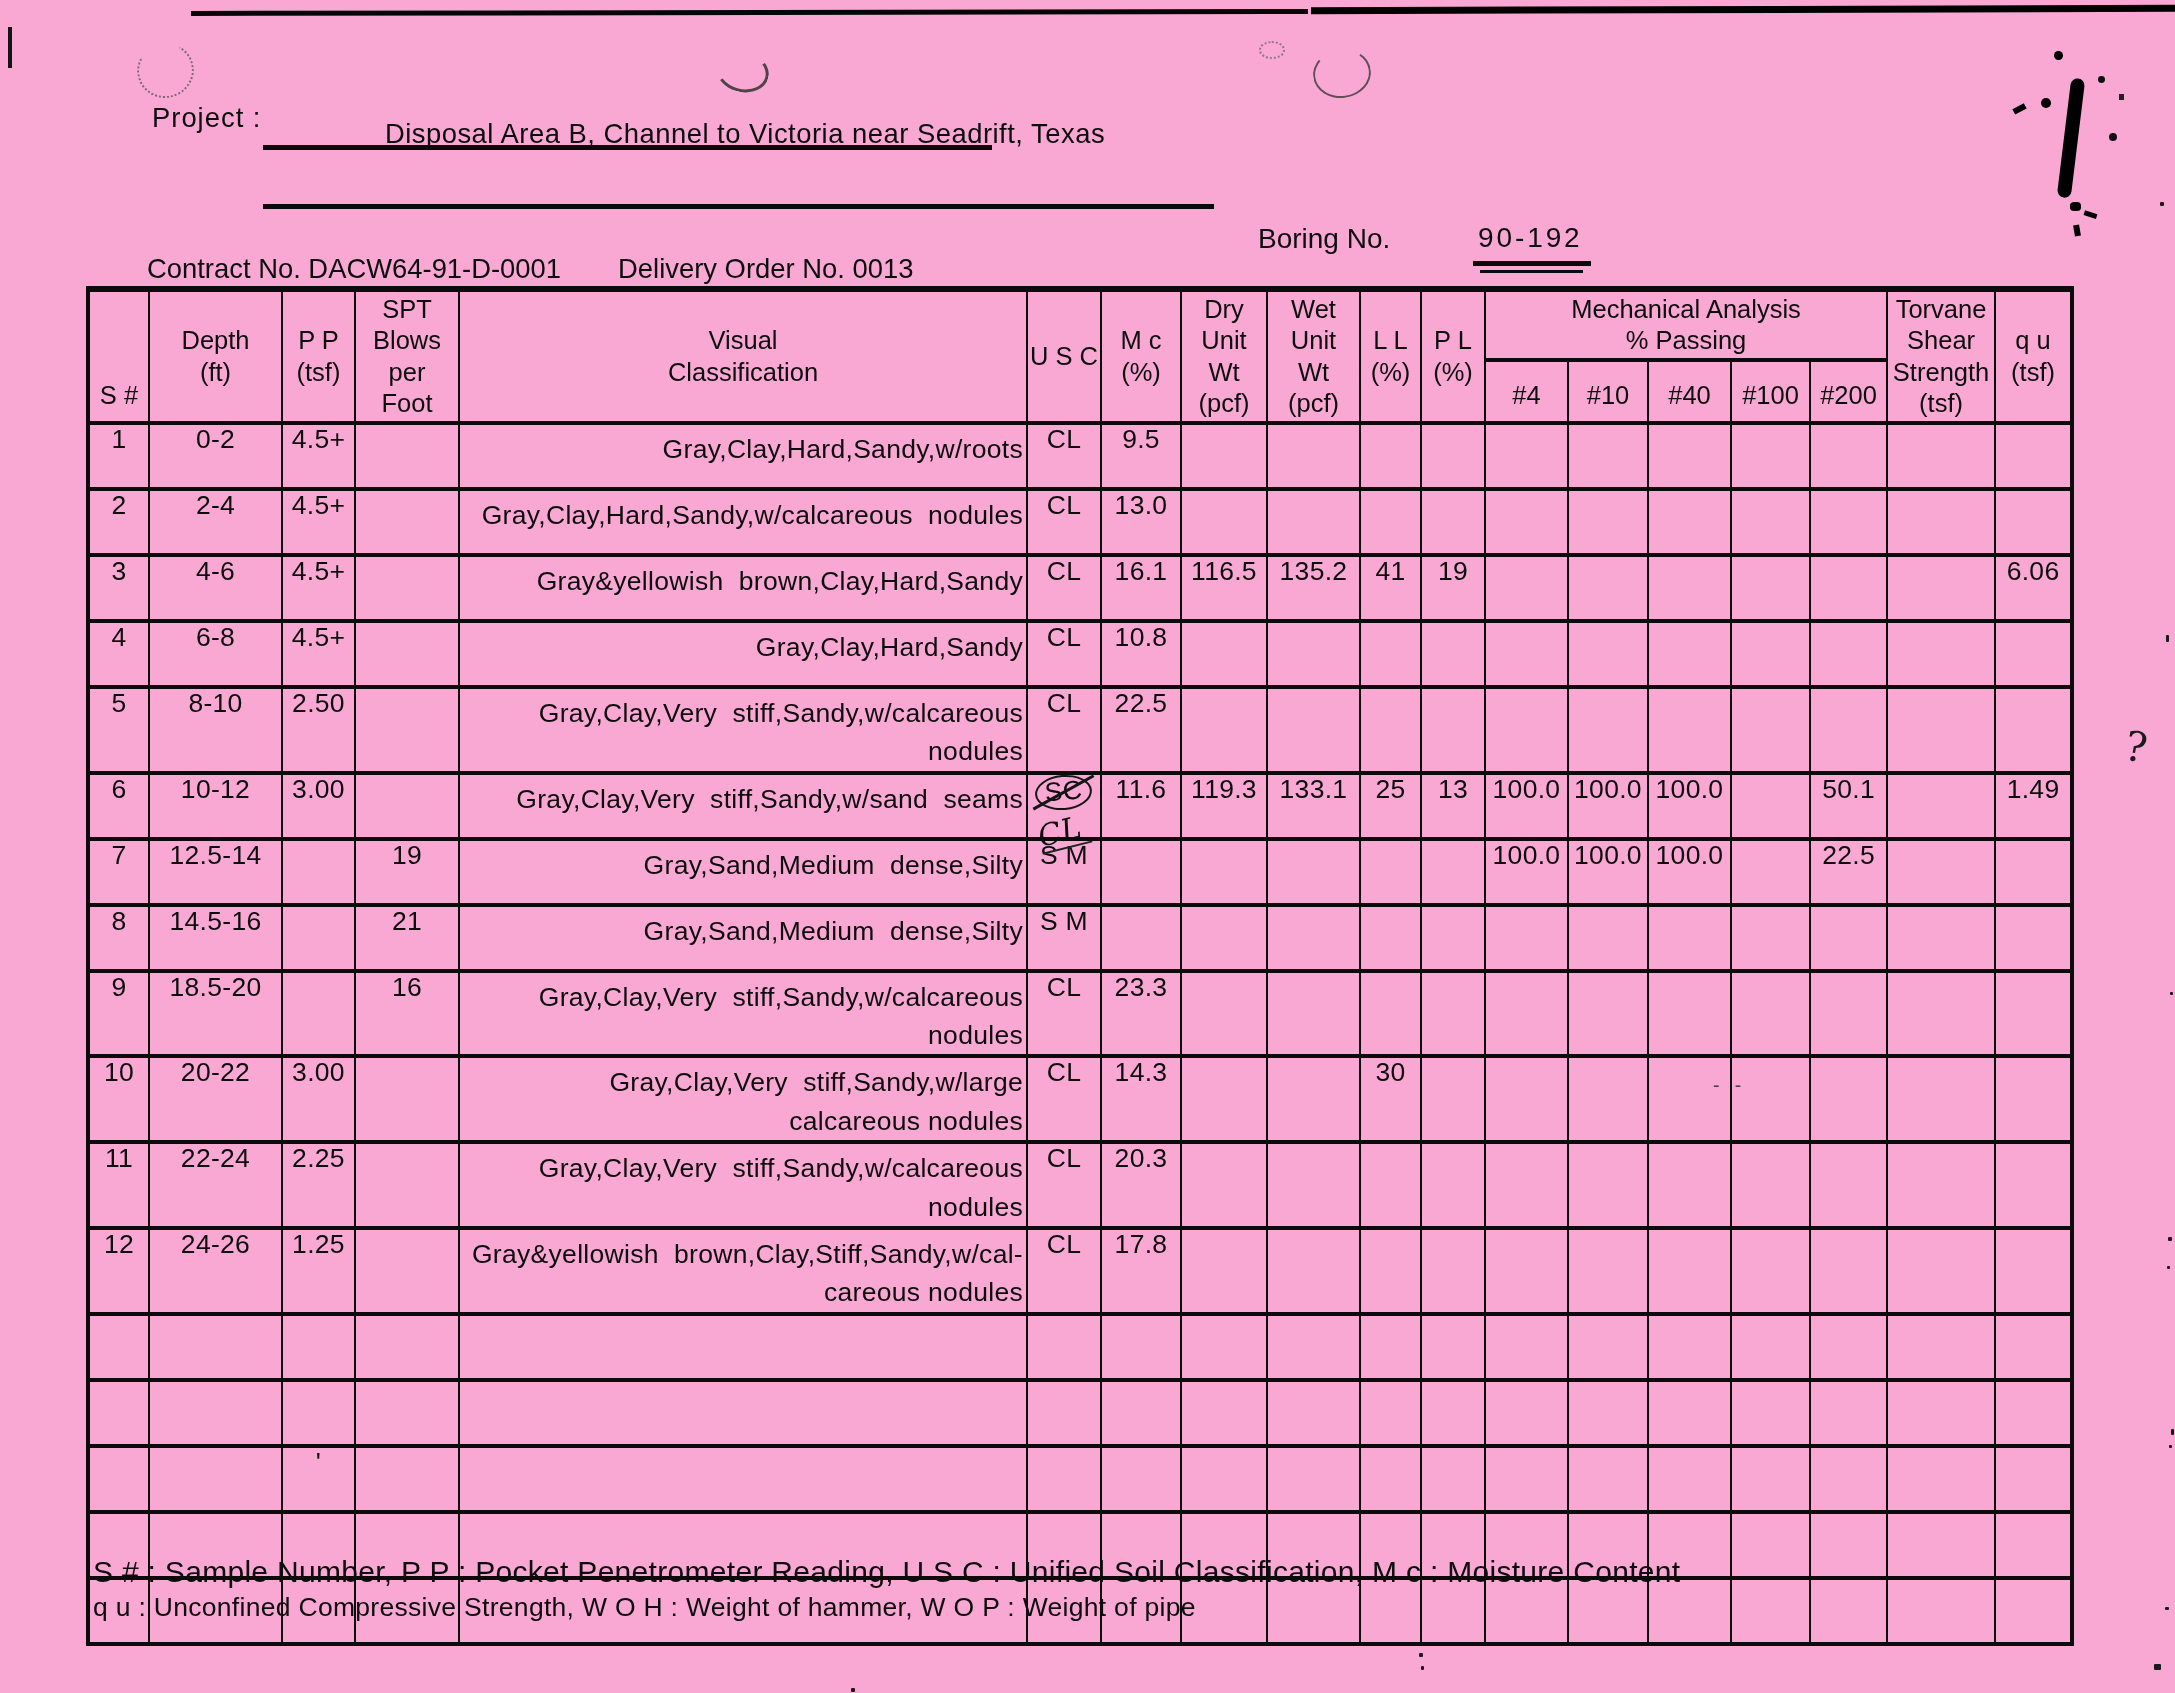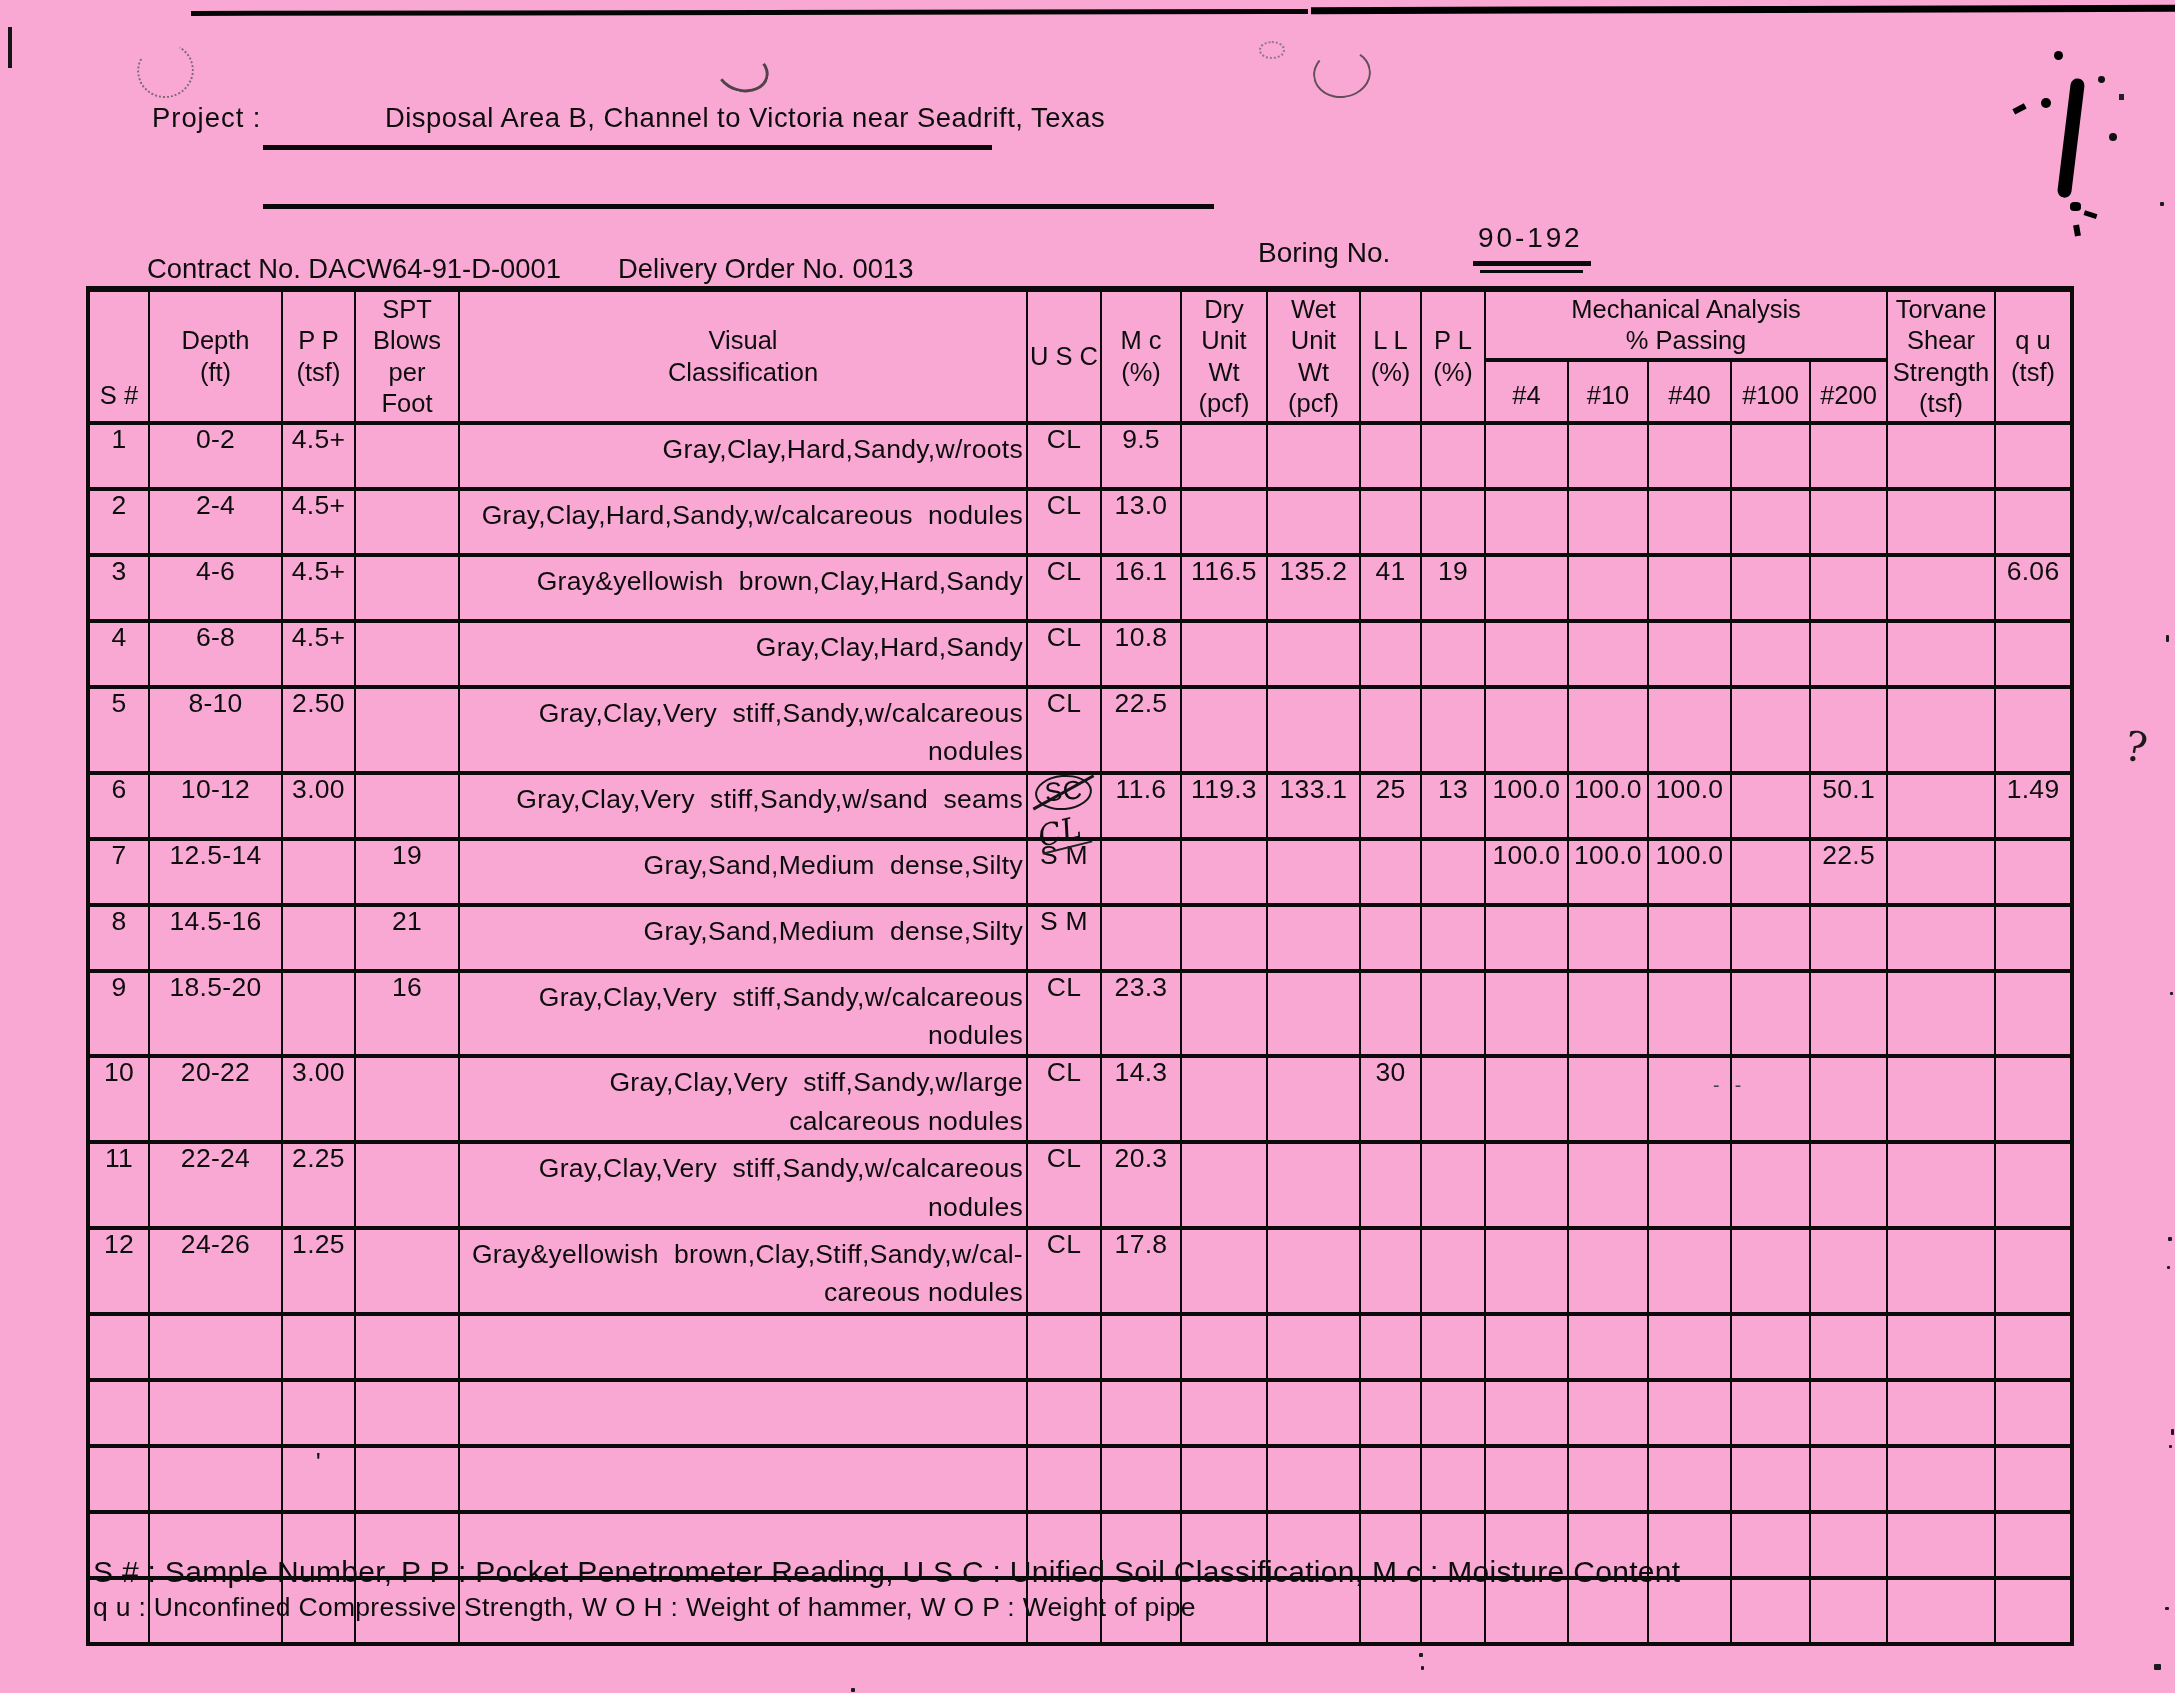--- a/index.html
+++ b/index.html
@@ -7,24 +7,24 @@
     position:relative;
     width:2176px;height:1694px;
     background:#f9a8d4;
     font-family:"Liberation Sans", sans-serif;
     color:#0d0d0d;
     overflow:hidden;
   }
   
   .project-line{position:absolute;left:152px;top:102px;font-size:27.4px;}
   .project-label{display:inline-block;letter-spacing:1px;}
-  .project-value{position:absolute;left:201px;top:0;width:784px;text-align:center;white-space:nowrap;letter-spacing:0.5px;}
+  .project-value{position:absolute;left:201px;top:16px;width:784px;text-align:center;white-space:nowrap;letter-spacing:0.5px;}
   .rule{position:absolute;background:#0a0a0a;}
   .doc-title{position:absolute;left:1104px;top:147px;font-size:29px;font-weight:bold;letter-spacing:1px;word-spacing:8.8px;white-space:nowrap;}
-  .boring-label{position:absolute;left:1258px;top:237px;font-size:28px;}
+  .boring-label{position:absolute;left:1258px;top:223px;font-size:28px;}
   .boring-value{position:absolute;left:1478px;top:222px;font-size:28px;letter-spacing:2.9px;}
   .contract-line{position:absolute;left:147px;top:253px;font-size:27.4px;white-space:nowrap;}
   .contract-line .gap{display:inline-block;width:57px;}
 
   
   table.results{
     position:absolute;left:86px;top:286px;
     width:1987px;
     border-collapse:collapse;
     table-layout:fixed;

